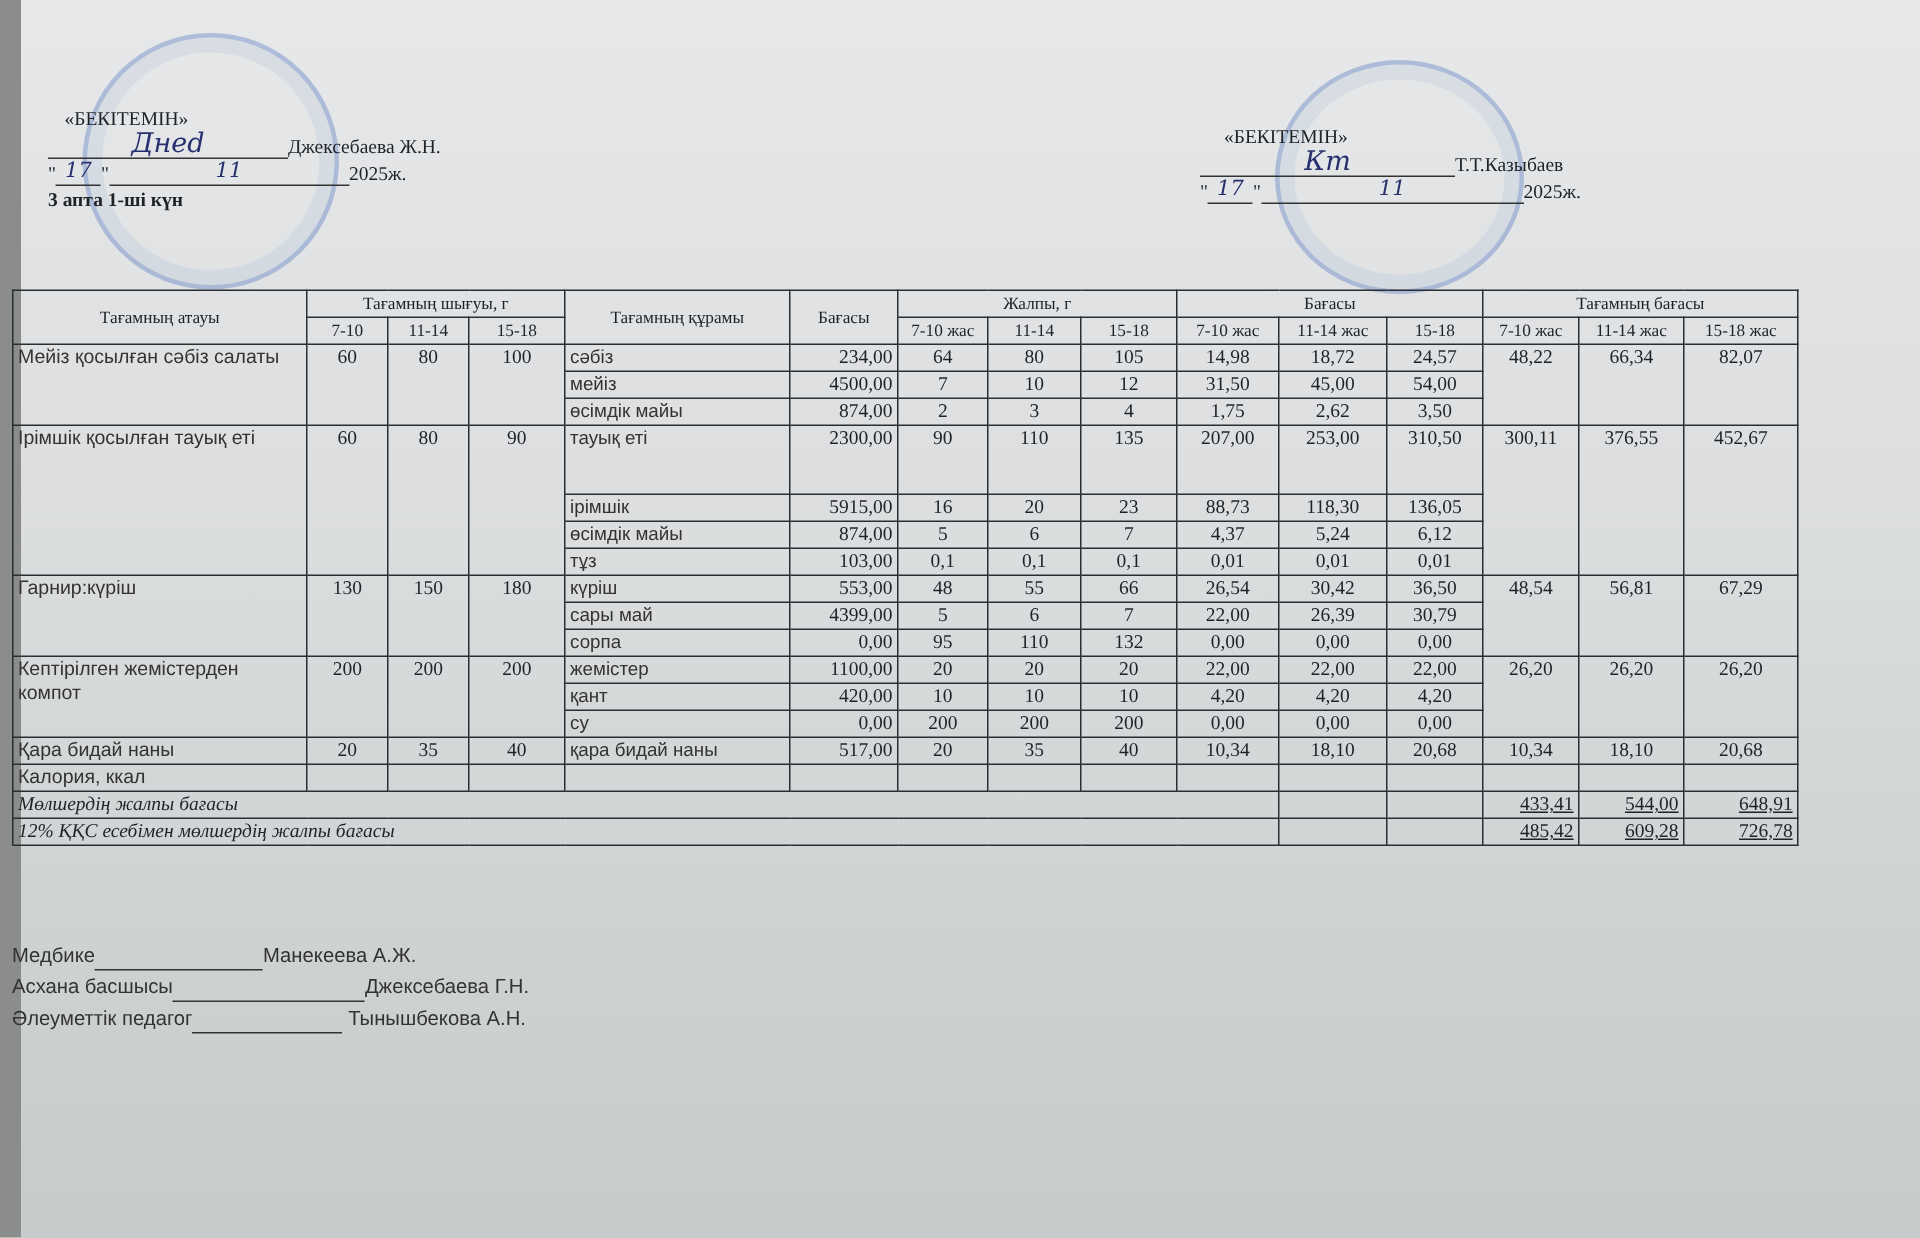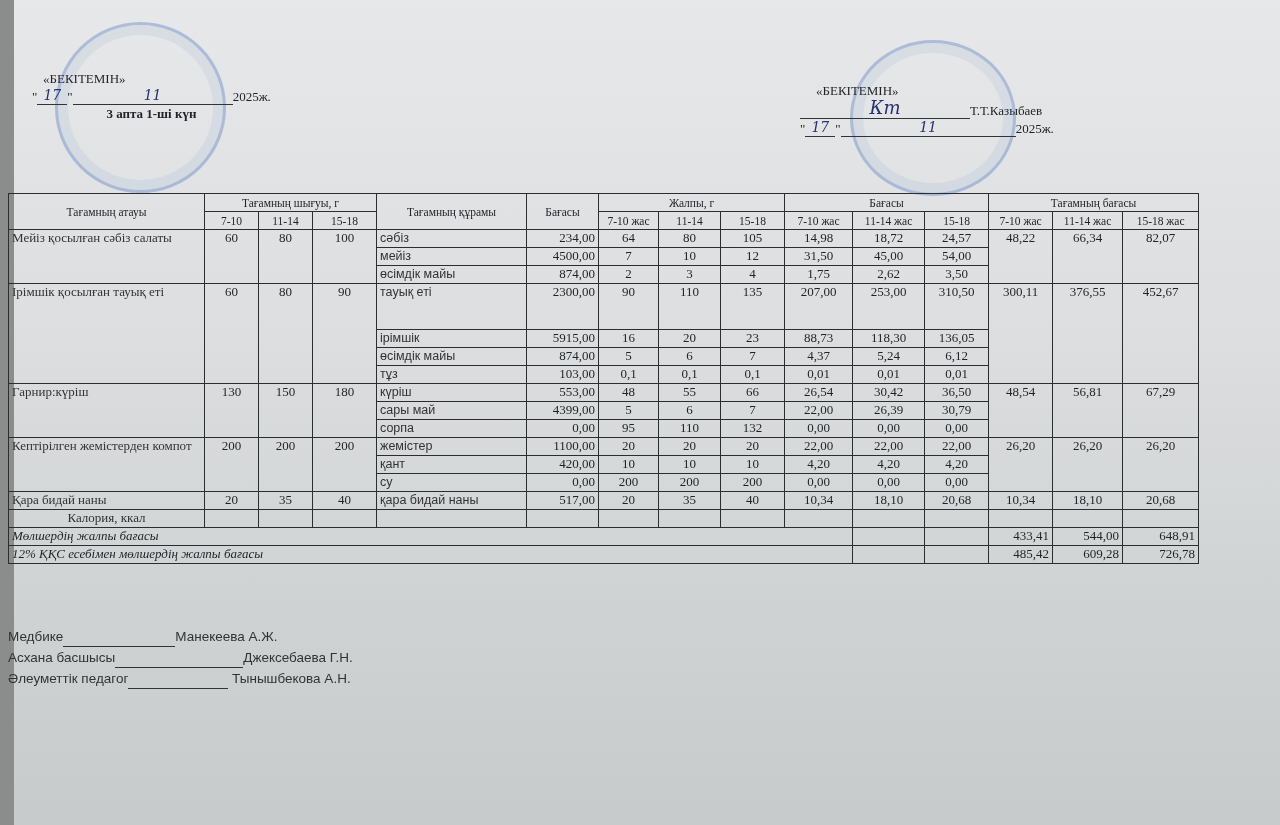--- a/index.html
+++ b/index.html
@@ -18,52 +18,55 @@
     position: absolute; border-radius: 50%;
     border: 3px solid rgba(70,110,190,0.35);
     box-shadow: inset 0 0 0 10px rgba(70,110,190,0.08);
   }
   .stamp.s1 { left: 55px; top: 22px; width: 165px; height: 165px; }
   .stamp.s2 { left: 850px; top: 40px; width: 160px; height: 150px; }
   .approval { position: absolute; font-size: 13px; line-height: 17px; }
   .approval .line { white-space: nowrap; }
   .ul { display:inline-block; border-bottom:1px solid #333; vertical-align: bottom; }
   .sig { font-family: "DejaVu Serif", serif; font-style: italic; color: #27306e; font-size: 18px; }
-  .bold { font-weight: bold; text-align: center; }
+  .bold { font-weight: bold; }
 
   table.menu {
     position: absolute; left: 8px; top: 193px; width: 1188px;
     border-collapse: collapse; table-layout: fixed;
     font-size: 13px;
   }
   table.menu td, table.menu th {
     border: 1px solid #2b2e31; padding: 0 3px; height: 17px; line-height: 16px;
     font-weight: normal; vertical-align: top;
   }
   table.menu th { font-size: 11.5px; text-align: center; vertical-align: middle; }
   .num { text-align: right; }
   .ctr { text-align: center; }
-  .dish { font-family: Liberation Serif, serif; font-size: 13px; color:#333; }
+  .dish { font-family: Liberation Sans, sans-serif; font-size: 13px; color:#333; }
   .ing { font-family: "Liberation Sans", sans-serif; font-size: 12.5px; color:#333;margin-top:44px; }
   .italic { font-style: italic; }
-  .sum { font-weight: bold; text-align: right; }
+  .sum { font-weight: bold; text-align: right; text-decoration: underline; }
 
   .footer { position: absolute; left: 8px; top: 626px; font-family: "Liberation Sans", sans-serif; font-size: 13.5px; line-height: 21px; color:#333; }
   .footer .ul { width: 100px; }
 </style>
 </head>
 <body>
 
 <div class="leftedge"></div>
 <div class="paper"></div>
 <div class="stamp s1"></div>
 <div class="stamp s2"></div>
 
 <div class="approval" style="left:40px; top:70px;">
   <div class="line" style="padding-left:3px;">«БЕКІТЕМІН»</div>
+  <div class="line" style="margin-left:-8px;">
+    <span class="ul" style="width:160px; text-align:center;"><span class="sig">Днеd</span></span><span>Джексебаева Ж.Н.</span>
+  </div>
   <div class="line" style="margin-left:-8px;">"<span class="ul sig" style="width:30px;text-align:center;font-size:14px;">17</span>"<span class="ul sig" style="width:160px;text-align:center;font-size:14px;">11</span><span>2025ж.</span></div>
   <div class="line bold" style="margin-left:-8px;">3 апта 1-ші күн</div>
 </div>
 
 <div class="approval" style="left:800px; top:82px;">
   <div class="line" style="padding-left:16px;">«БЕКІТЕМІН»</div>
   <div class="line">
     <span class="ul" style="width:170px; text-align:center;"><span class="sig">Кт</span></span><span>Т.Т.Казыбаев</span>
   </div>
   <div class="line">"<span class="ul sig" style="width:30px;text-align:center;font-size:14px;">17</span>"<span class="ul sig" style="width:175px;text-align:center;font-size:14px;">11</span><span>2025ж.</span></div>

